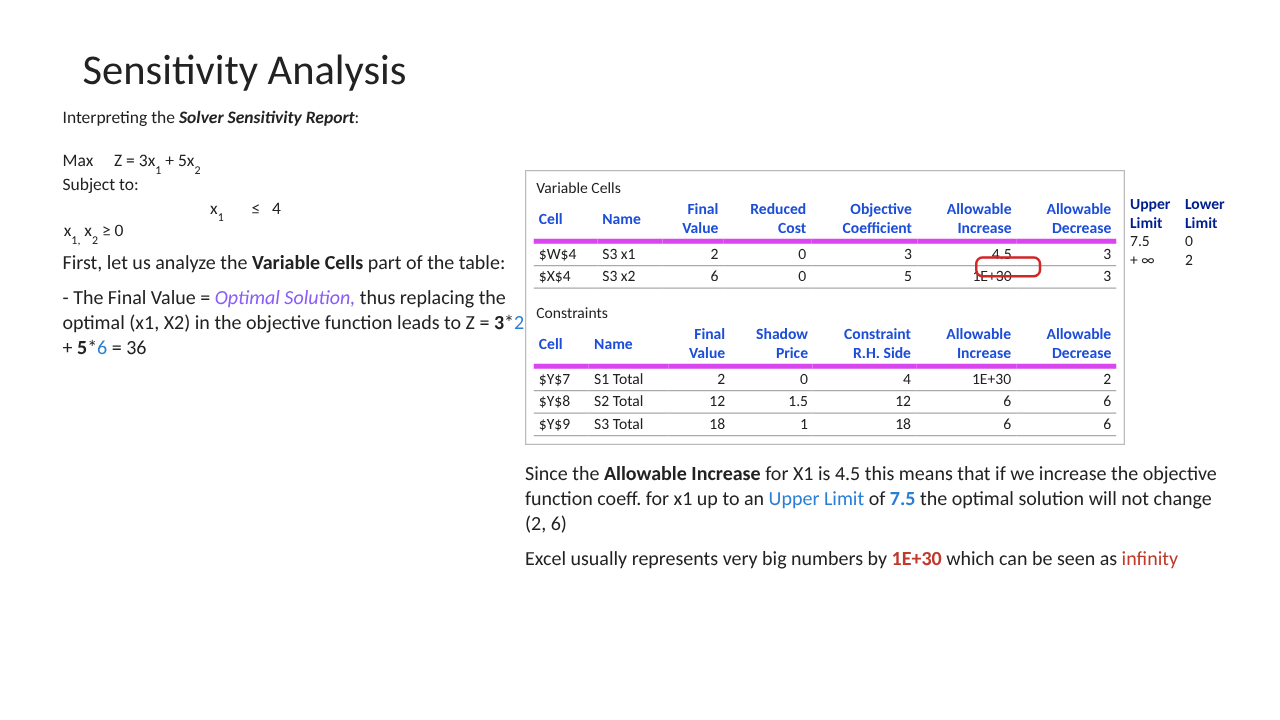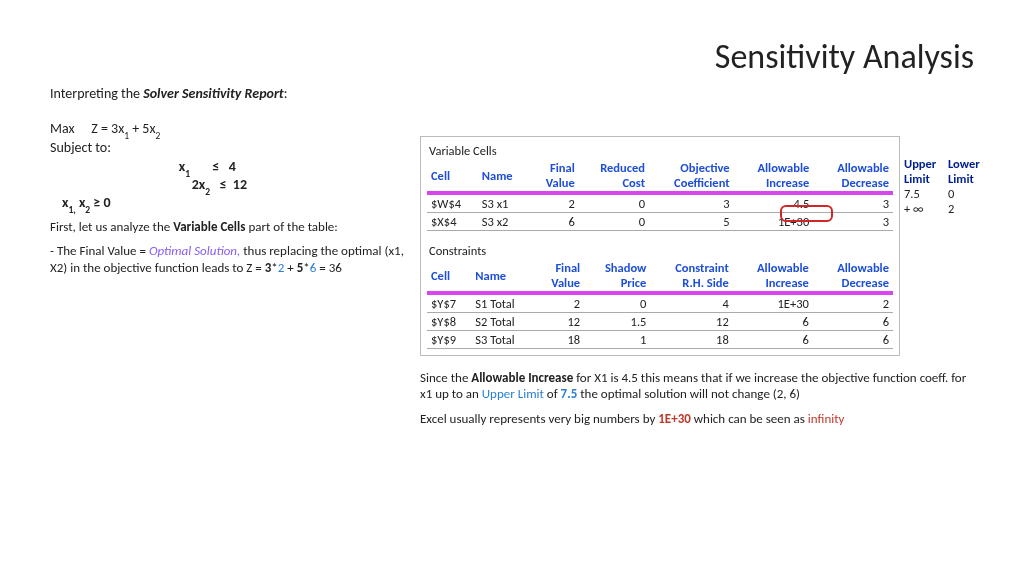--- a/index.html
+++ b/index.html
@@ -7,33 +7,33 @@
   body {
     width: 1024px;
     height: 576px;
     font-family: "Calibri", "Segoe UI", Arial, sans-serif;
     font-size: 14px;
     color: #222;
     position: relative;
     background: #fff;
   }
   .slide { width: 100%; height: 100%; padding: 36px 50px 0 50px; }
-  h1 { font-size: 34px; font-weight: 400; margin: 0 0 8px 16px; color: #222; text-align: right; }
+  h1 { font-size: 34px; font-weight: 400; margin: 0 0 8px 16px; color: #222; }
   .intro { font-size: 14px; margin: 0 0 16px 0; }
   .intro b { font-weight: 700; font-style: italic; }
   .cols { display: flex; gap: 0; }
   .left { width: 370px; }
   .right { flex: 1; position: relative; }
   .obj { font-size: 14px; margin: 2px 0; }
   .obj .lbl { display:inline-block; width: 38px;}
   .obj b { font-weight: 400; }
   sub { font-size: 0.68em; line-height: 0; position: relative; top: 0.25em; }
   .constraints { margin: 2px 0 6px 0; font-size: 14px; }
-  .constraints div { margin: 1px 12px; font-weight: bold; }
-  .para { font-size: 13px; margin: 8px 0; line-height: 1.25; }
+  .constraints div { margin: 1px 1px; }
+  .para { font-size: 16px; margin: 8px 0; line-height: 1.25; }
   .accent-blue { color: #8b5cf6; font-style: italic; font-weight: 400; }
   .accent-cyan { color: #2a7fd4; }
   .accent-red { color: #c0392b; font-weight: 700; }
   .accent-red2 { color: #c0392b; }
 
   
   .tbl-wrap { border: 1px solid #bbb; padding: 4px 6px 6px 6px; font-size: 12.5px; position: relative; }
   .tbl-title { font-size: 12.5px; margin: 2px 0 1px 2px; color: #222; }
   table.report { border-collapse: collapse; width: 100%; }
   .report th, .report td { padding: 1px 4px; text-align: right; font-weight: 400; }
@@ -65,24 +65,20 @@
         <span class="lbl">Max</span>
         <b>
           <span>Z = 3x</span><sub>1</sub><span> + 5x</span><sub>2</sub>
         </b>
       </div>
       <div class="obj">Subject to:</div>
       <div class="constraints">
         <div>
           <span class="c-ind" style="width:128px"><span>x</span><sub>1</sub></span>
           &nbsp;&nbsp;&nbsp;&nbsp;&nbsp;&nbsp;<span>≤</span>&nbsp;&nbsp;&nbsp;<span>4</span>
-        </div>
-        <div>
-          <span class="c-ind" style="width:148px"><span>2x</span><sub>2</sub></span>
-          &nbsp;&nbsp;<span>≤</span>&nbsp;&nbsp;<span>12</span>
         </div>
         <div>
           <span>x</span><sub>1,</sub><span> x</span><sub>2</sub><span> ≥ 0</span>
         </div>
       </div>
 
       <p class="para">
         <span>First, let us analyze the </span><b>Variable Cells</b><span> part of the table:</span>
       </p>
       <p class="para">

